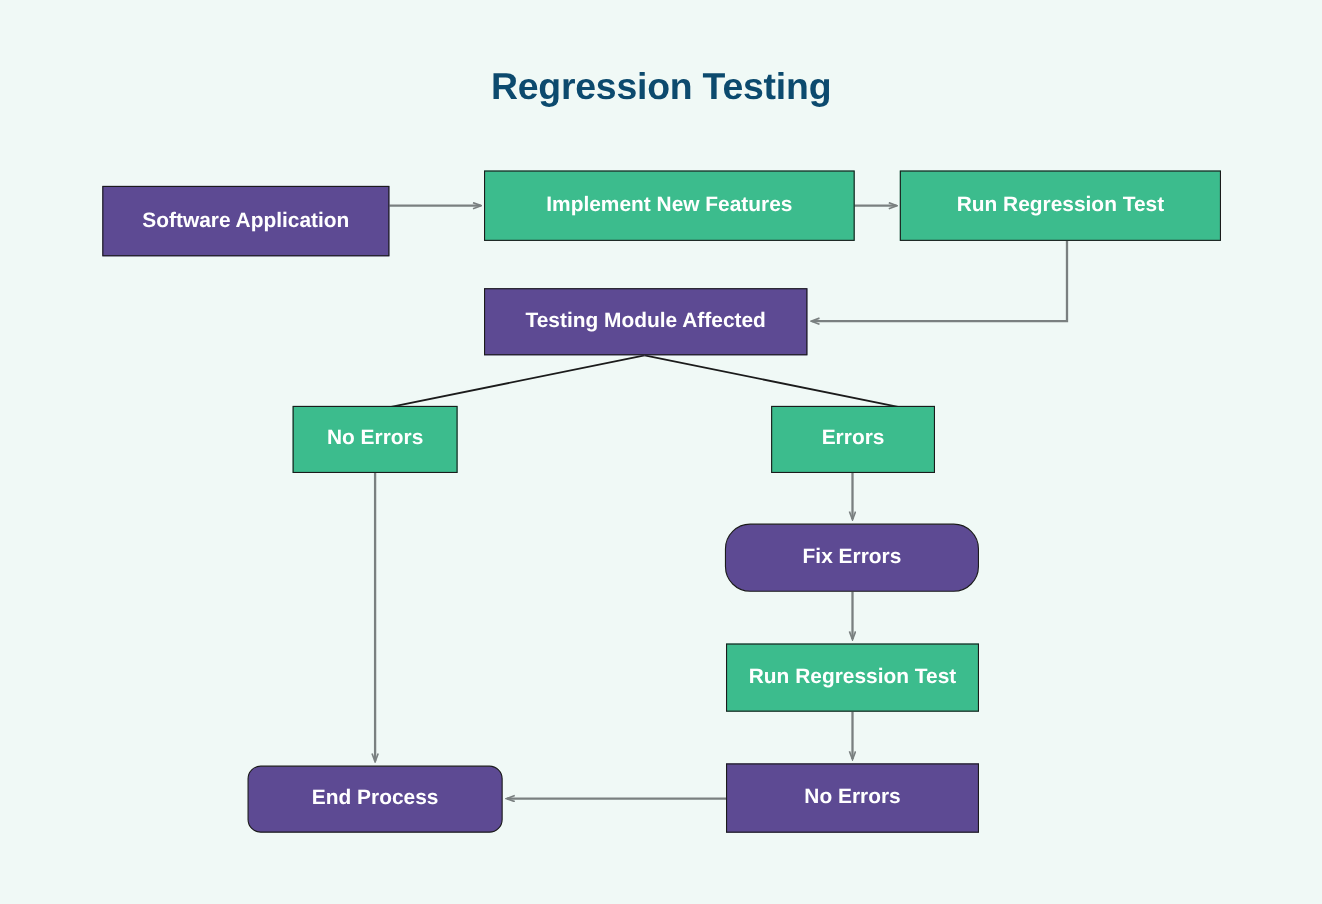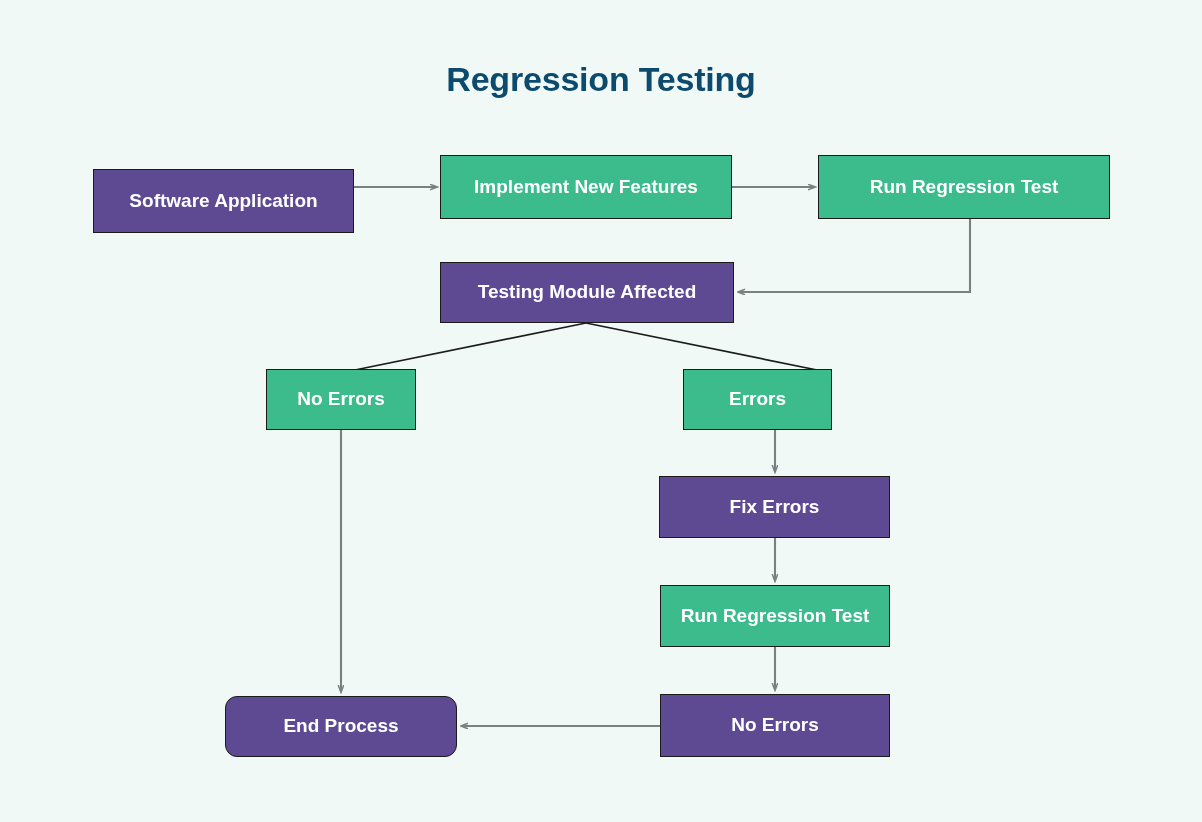--- a/index.html
+++ b/index.html
@@ -94,41 +94,41 @@
 
     <path class="edge-gray" d="M775,647 L775,690" marker-end="url(#arrowGray)"></path>
 
     <path class="edge-gray" d="M660,726 L461,726" marker-end="url(#arrowGray)"></path>
   </svg>
 
   <div class="node purple" style="left:93px; top:169px; width:261px; height:64px;">
     <span>Software Application</span>
   </div>
 
-  <div class="node green" style="left:440px; top:155px; width:292px; height:64px;">
+  <div class="node green" style="left:440px; top:155px; width:337px; height:64px;">
     <span>Implement New Features</span>
   </div>
 
   <div class="node green" style="left:818px; top:155px; width:292px; height:64px;">
     <span>Run Regression Test</span>
   </div>
 
   <div class="node purple" style="left:440px; top:262px; width:294px; height:61px;">
     <span>Testing Module Affected</span>
   </div>
 
   <div class="node green" style="left:266px; top:369px; width:150px; height:61px;">
     <span>No Errors</span>
   </div>
 
-  <div class="node green" style="left:683px; top:369px; width:149px; height:61px;">
+  <div class="node green" style="left:701px; top:369px; width:149px; height:61px;">
     <span>Errors</span>
   </div>
 
-  <div class="node purple" style="left:659px; top:476px; width:231px; height:62px;">
+  <div class="node purple" style="left:659px; top:476px; width:231px; height:62px;border-radius:23px;">
     <span>Fix Errors</span>
   </div>
 
   <div class="node green" style="left:660px; top:585px; width:230px; height:62px;">
     <span>Run Regression Test</span>
   </div>
 
   <div class="node purple" style="left:660px; top:694px; width:230px; height:63px;">
     <span>No Errors</span>
   </div>

